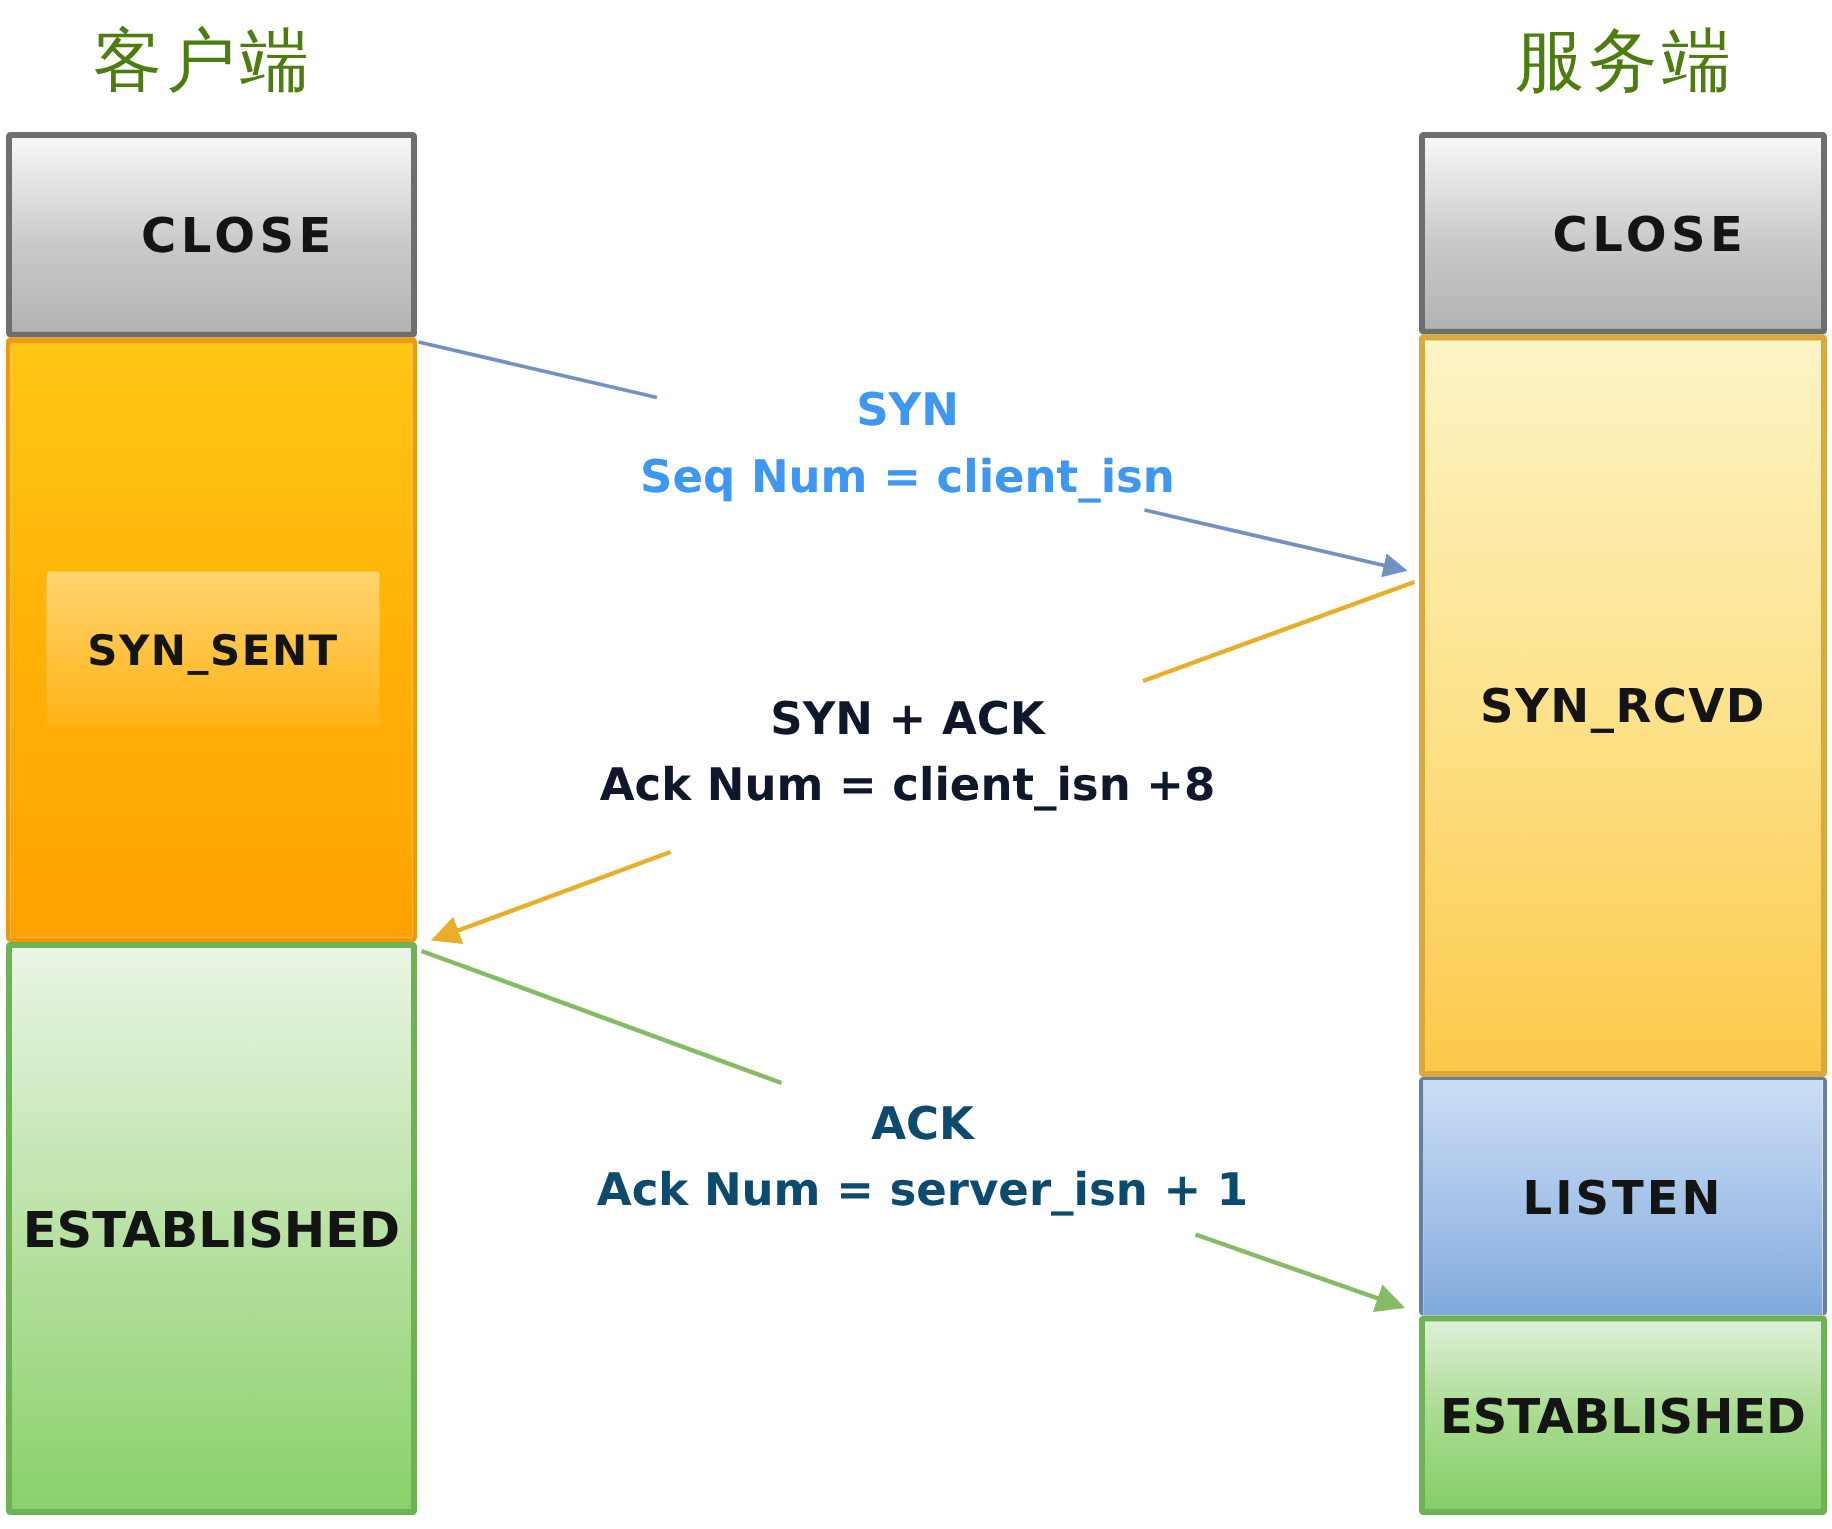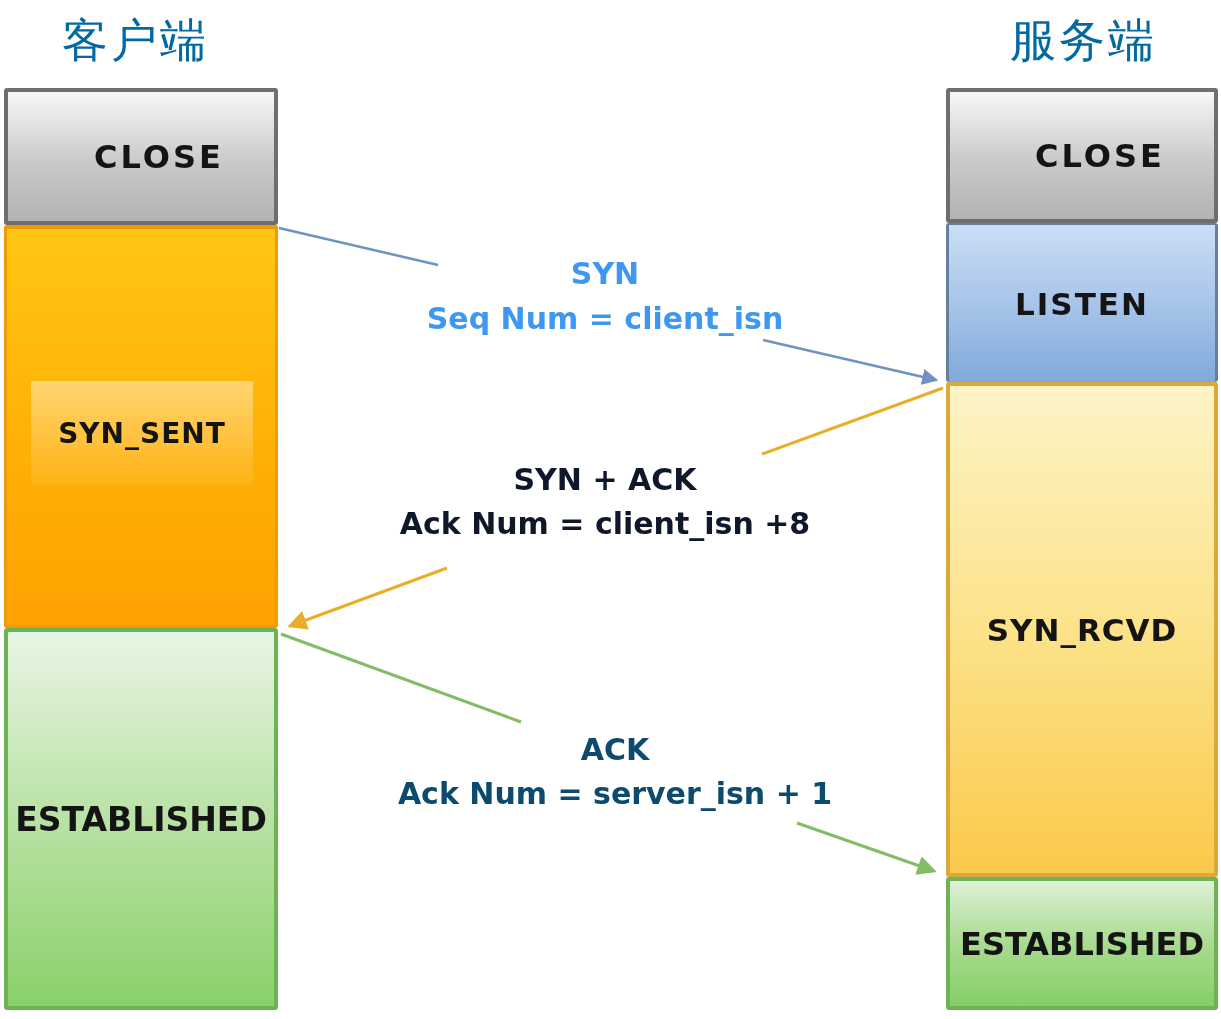--- a/index.html
+++ b/index.html
@@ -1,21 +1,21 @@
 <!DOCTYPE html>
 <html><head>
 <meta charset="utf-8">
 <style>
   html, body { margin:0; padding:0; background:#ffffff; }
   .canvas {
     position:relative; width:1221px; height:1019px; background:#ffffff;
     font-family:"DejaVu Sans", "Liberation Sans", sans-serif; overflow:hidden;
   }
   .col-title {
-    position:absolute; top:10px; font-size:46px; color:#0369a1;
+    position:absolute; top:10px; font-size:46px; color:#4d7c0f;
     letter-spacing:3px; font-weight:500; white-space:nowrap;
   }
   .client-title { left:62px; }
   .server-title { left:1010px; }
 
   .bar { position:absolute; top:88px; }
   .client-bar { left:4px;  width:274px; }
   .server-bar { left:946px; width:272px; }
 
   .seg {
@@ -99,25 +99,25 @@
     </div>
     <div class="seg seg-established-client">
       <span class="state-label">ESTABLISHED</span>
     </div>
   </div>
 
   <div class="bar server-bar">
     <div class="seg seg-close seg-close-server">
       <span class="state-label">CLOSE</span>
     </div>
+    <div class="seg seg-syn-rcvd">
+      <span class="state-label">SYN_RCVD</span>
+    </div>
     <div class="seg seg-listen">
       <span class="state-label">LISTEN</span>
-    </div>
-    <div class="seg seg-syn-rcvd">
-      <span class="state-label">SYN_RCVD</span>
     </div>
     <div class="seg seg-established-server">
       <span class="state-label">ESTABLISHED</span>
     </div>
   </div>
 
   <svg class="arrows" viewBox="0 0 1221 1019" xmlns="http://www.w3.org/2000/svg">
     <defs>
       <marker id="ah-syn" viewBox="0 0 10 10" refX="8.5" refY="5" markerWidth="6.5" markerHeight="6.5" orient="auto">
         <path d="M0,0 L10,5 L0,10 z" fill="#7191c4"></path>

